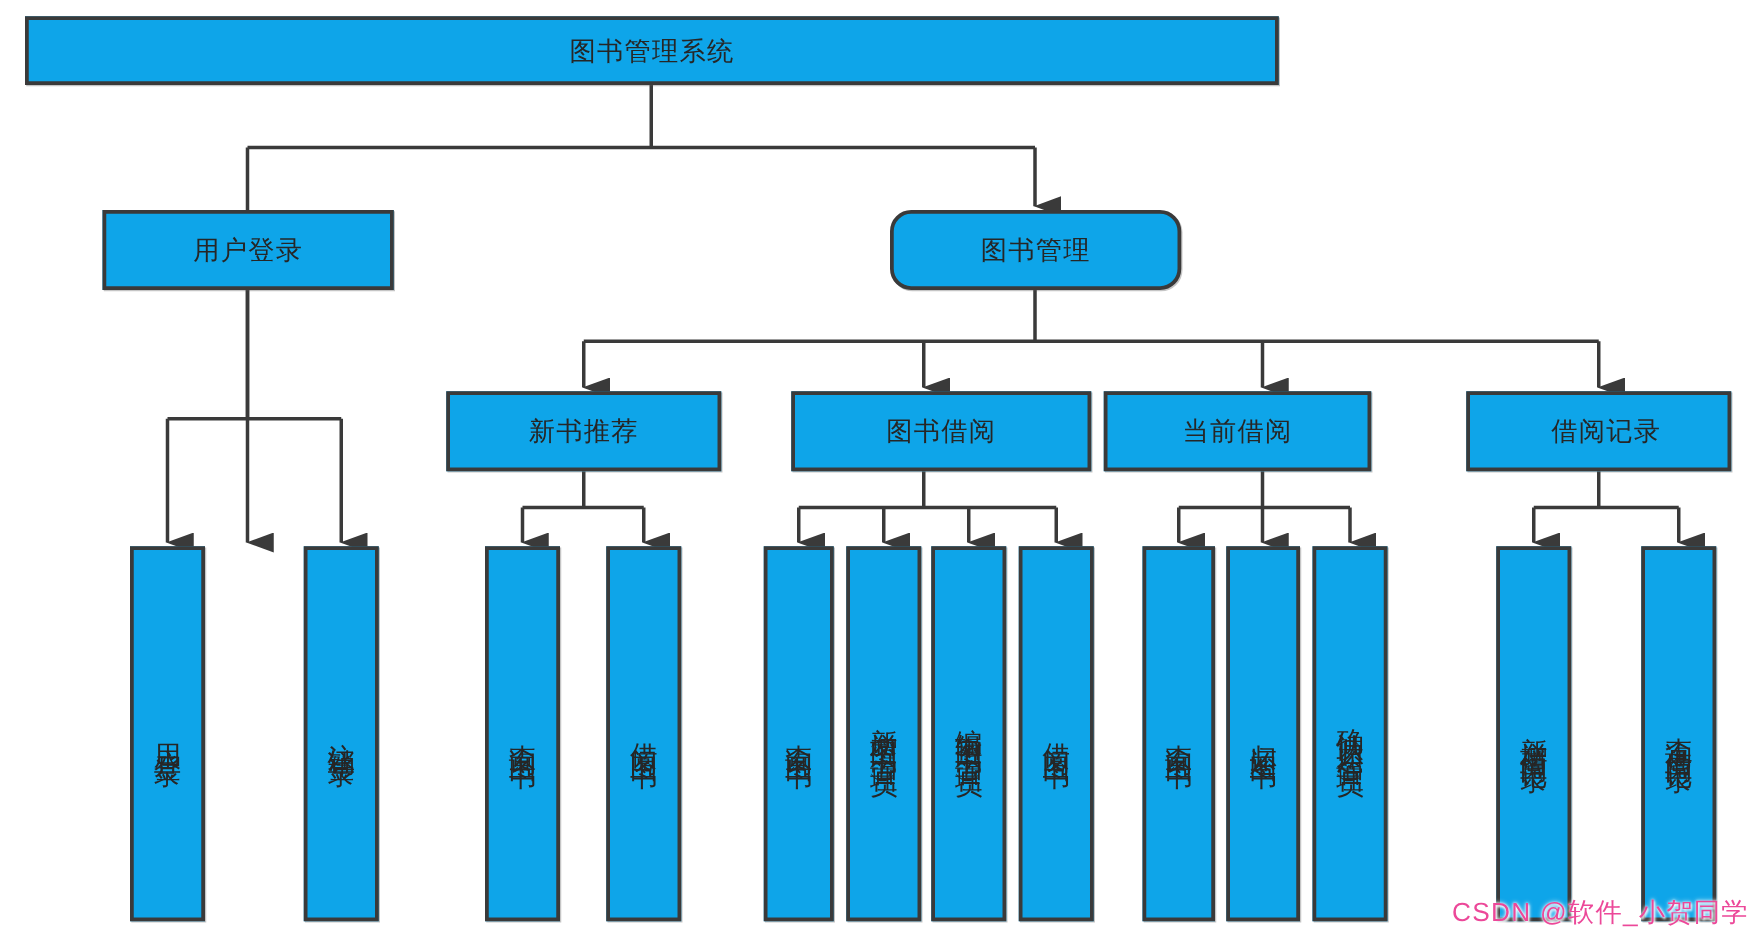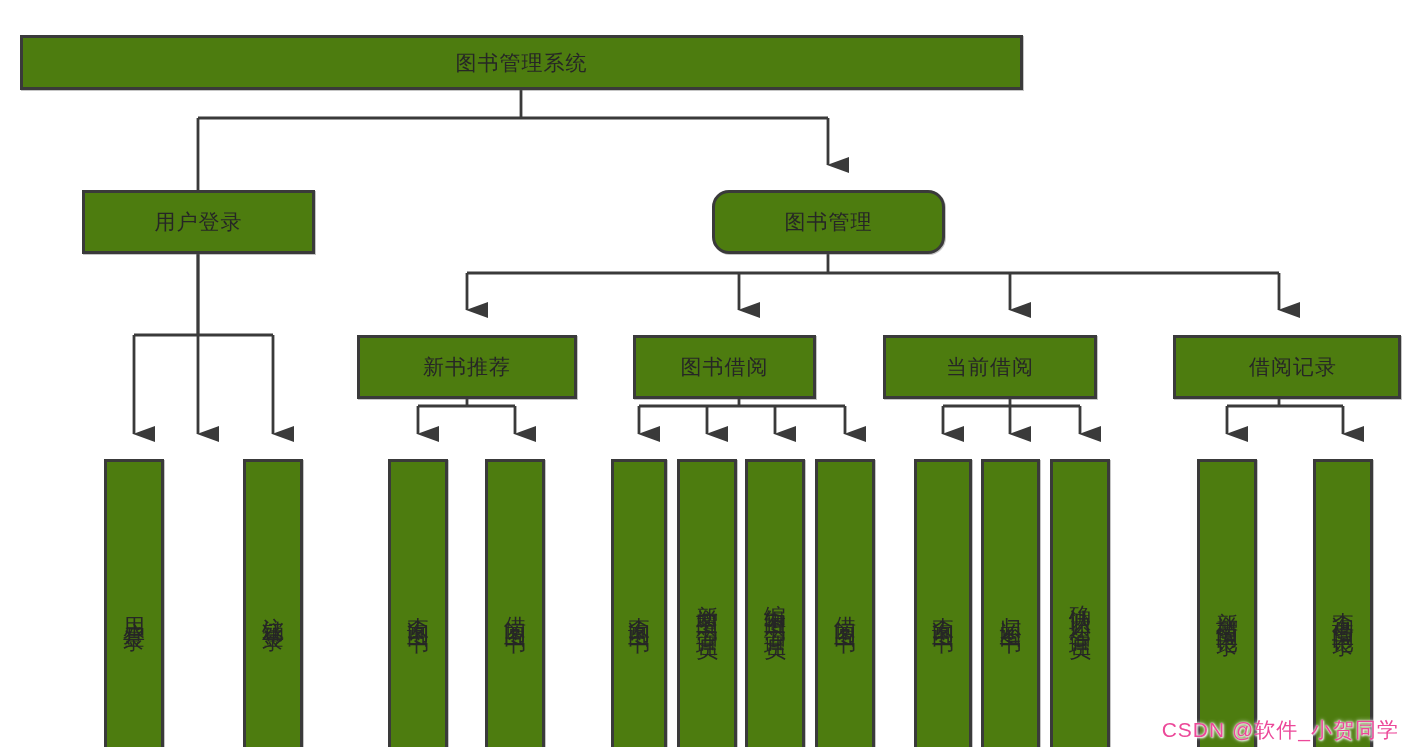--- a/index.html
+++ b/index.html
@@ -16,29 +16,28 @@
 
   .connectors {
     position: absolute;
     left: 0; top: 0;
     width: 1405px; height: 747px;
     pointer-events: none;
   }
 
   .box {
     position: absolute;
-    background: #4d7c0f;
+    background: #0ea5e9;
     border: 3px solid #3a3a3a;
     box-shadow: 1px 1px 0 rgba(90,90,90,0.35);
     color: #262626;
     display: flex;
     align-items: center;
     justify-content: center;
     text-align: center;
-    margin-top: 22px;
   }
 
   .h-box { font-size: 21px; letter-spacing: 1px; }
 
   .root  { left: 20px;  top: 13px;  width: 1003px; height: 55px; }
   .lvl2  { top: 168px;  width: 233px; height: 64px; }
   .lvl3  { top: 313px;  height: 64px; }
 
   .leaf {
     top: 437px;
@@ -123,23 +122,23 @@
       </g>
     </g>
   </svg>
 
   <div class="box h-box root">图书管理系统</div>
 
   <div class="box h-box lvl2" style="left:82px;">用户登录</div>
   <div class="box h-box lvl2" style="left:712px;border-radius:17px;">图书管理</div>
 
   <div class="box h-box lvl3" style="left:357px;width:220px;">新书推荐</div>
-  <div class="box h-box lvl3" style="left:633px;width:183px;">图书借阅</div>
+  <div class="box h-box lvl3" style="left:633px;width:240px;">图书借阅</div>
   <div class="box h-box lvl3" style="left:883px;width:214px;">当前借阅</div>
-  <div class="box h-box lvl3" style="left:1173px;width:228px;padding-left:12px;">借阅记录</div>
+  <div class="box h-box lvl3" style="left:1173px;width:212px;padding-left:12px;">借阅记录</div>
 
   <div class="box leaf" style="left:104px;width:60px;">用户登录</div>
   <div class="box leaf" style="left:243px;width:60px;">注销登录</div>
 
   <div class="box leaf" style="left:388px;width:60px;">查询图书</div>
   <div class="box leaf" style="left:485px;width:60px;">借阅图书</div>
 
   <div class="box leaf" style="left:611px;width:56px;">查询图书</div>
   <div class="box leaf" style="left:677px;width:60px;">新增图书（管理员）</div>
   <div class="box leaf" style="left:745px;width:60px;">编辑图书（管理员）</div>

